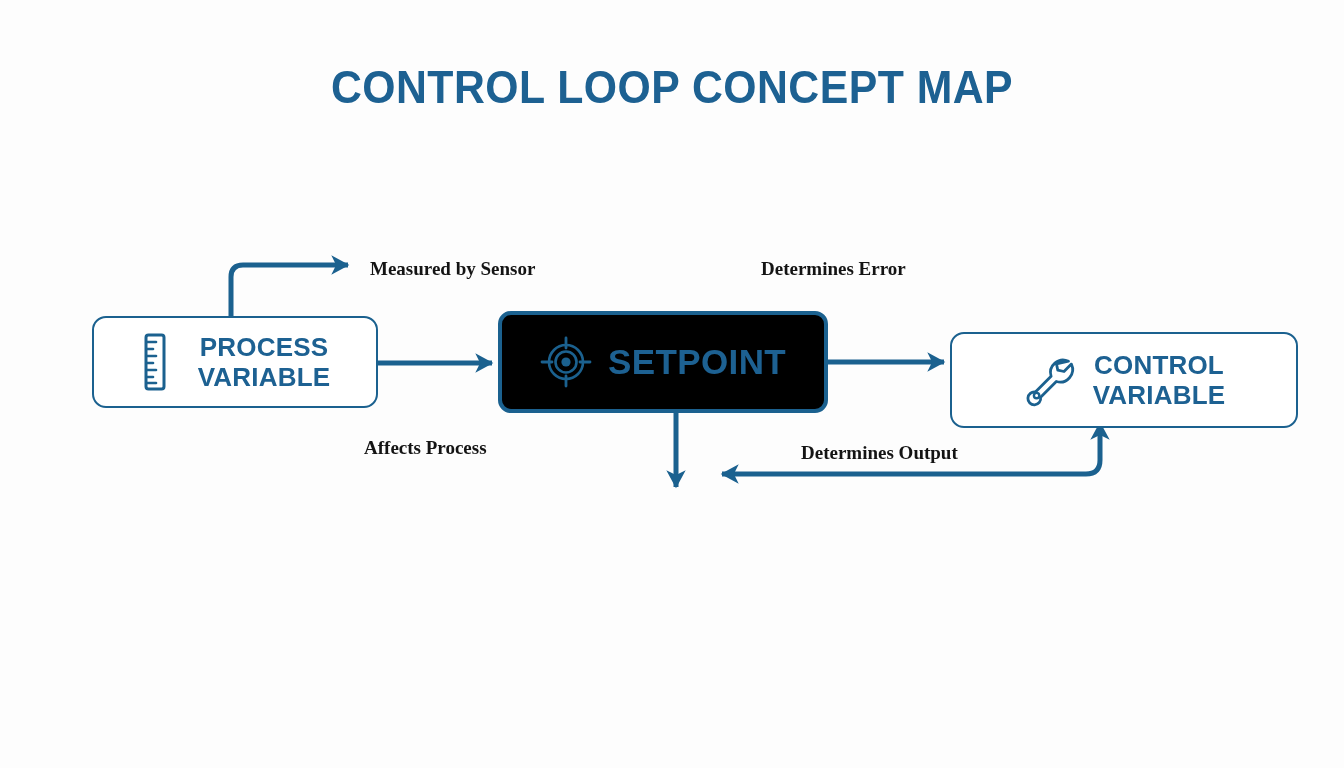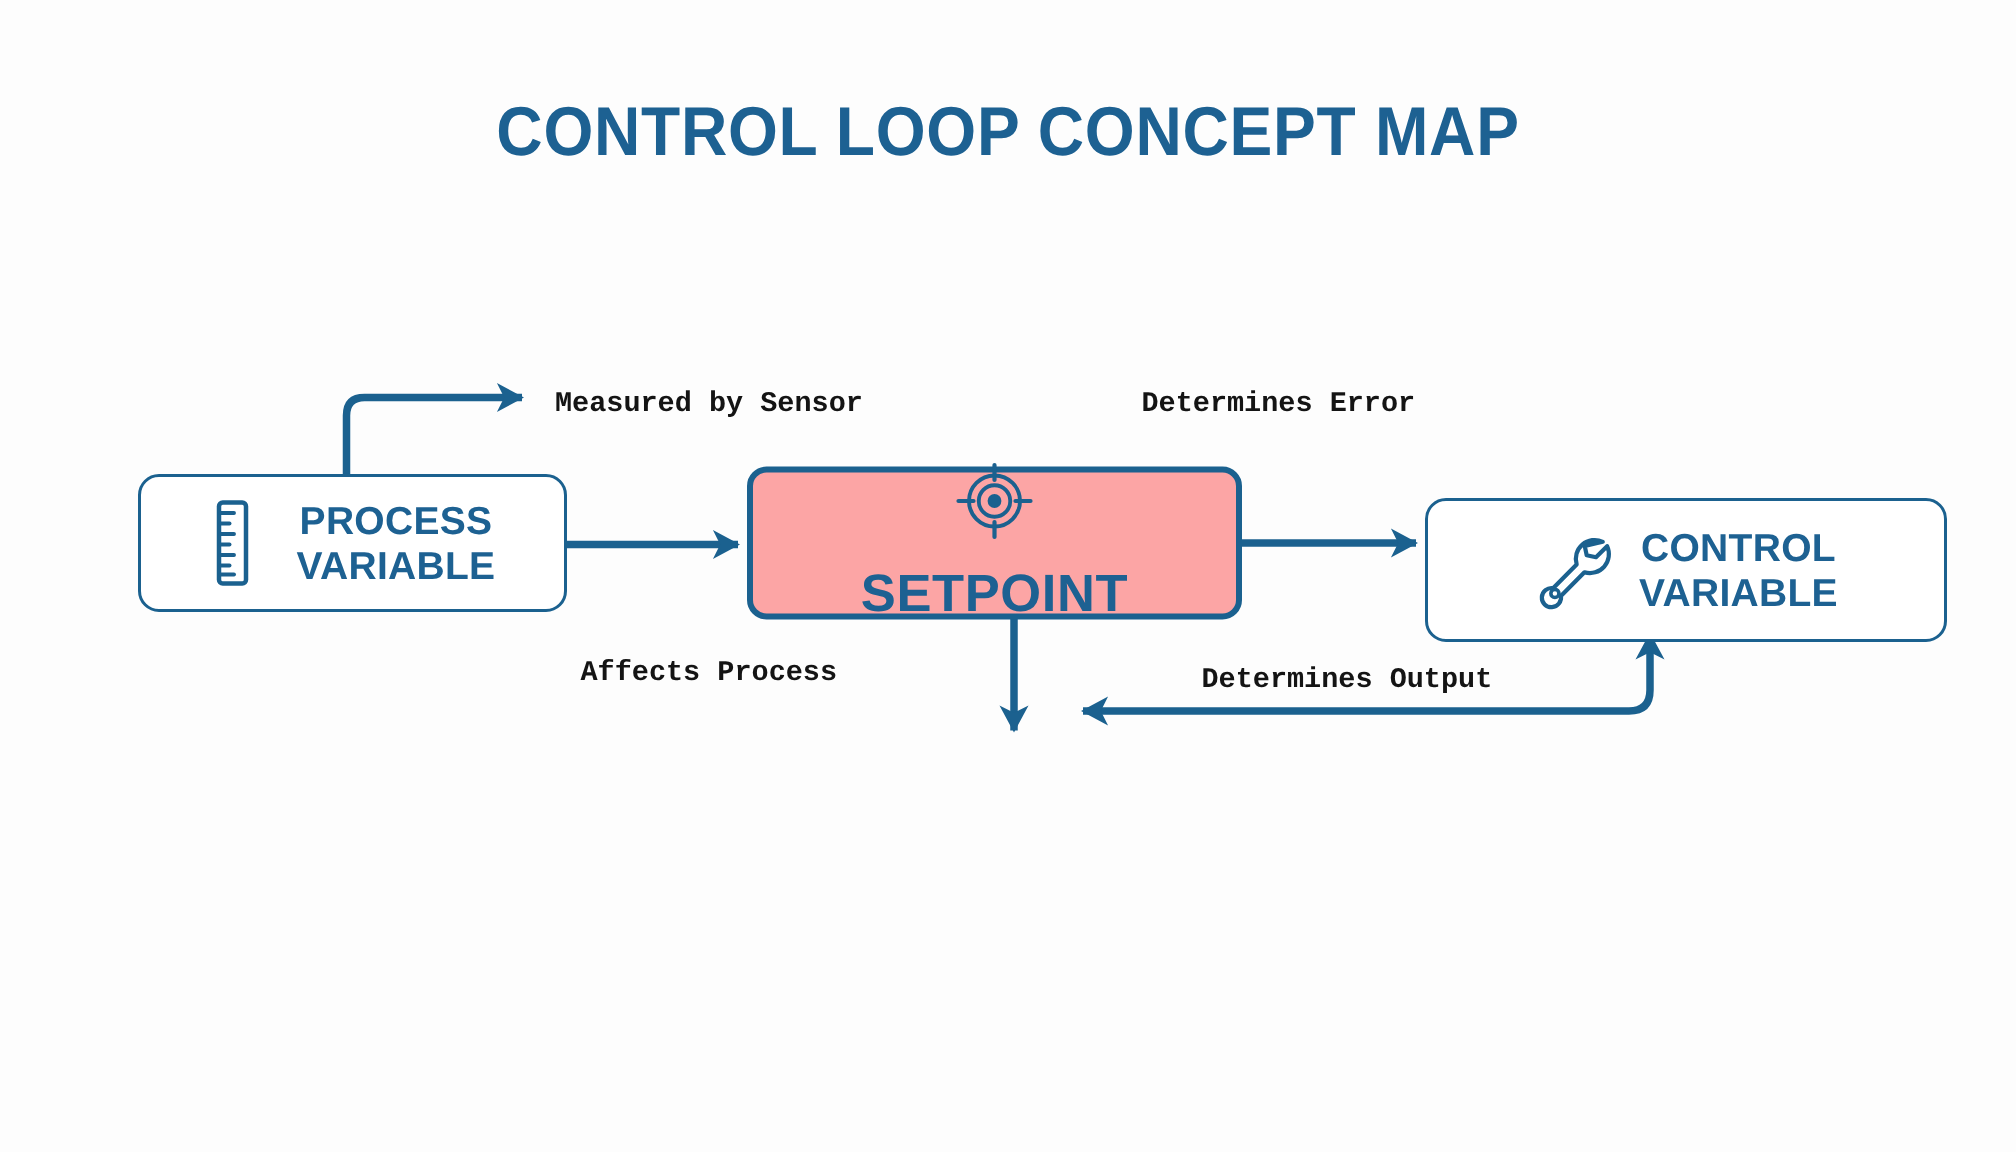--- a/index.html
+++ b/index.html
@@ -50,24 +50,23 @@
     display: flex;
     align-items: center;
     justify-content: center;
     gap: 16px;
     background: #ffffff;
     border: 2.6px solid #1b618f;
     border-radius: 14px;
     z-index: 5;
   }
   .node.primary {
-    background: #fca5a5;
+    background: #000000;
     border-width: 4px;
     border-radius: 13px;
-    flex-direction: column;
   }
   .node-label {
     font-family: "Liberation Sans", sans-serif;
     font-weight: bold;
     font-size: 26px;
     line-height: 1.16;
     color: #1d6192;
     text-align: center;
     letter-spacing: 0.2px;
     white-space: pre-line;
@@ -78,21 +77,21 @@
   }
   .node-icon {
     flex: 0 0 auto;
     display: block;
     line-height: 0;
   }
 
   
   .edge-label {
     position: absolute;
-    font-family: Liberation Mono, monospace;
+    font-family: Liberation Serif, serif;
     font-weight: bold;
     font-size: 19px;
     color: #141414;
     white-space: nowrap;
     z-index: 6;
   }
 </style>
 </head>
 <body>
 
@@ -171,17 +170,17 @@
     </span>
     <span class="node-label">CONTROL
 VARIABLE</span>
   </div>
 
 
   <div class="edge-label" style="left:370px; top:258px;">Measured by Sensor</div>
 
   <div class="edge-label" style="left:761px; top:258px;">Determines Error</div>
 
-  <div class="edge-label" style="left:387px; top:437px;">Affects Process</div>
+  <div class="edge-label" style="left:364px; top:437px;">Affects Process</div>
 
   <div class="edge-label" style="left:801px; top:442px;">Determines Output</div>
 
 </div>
 
 </body></html>

